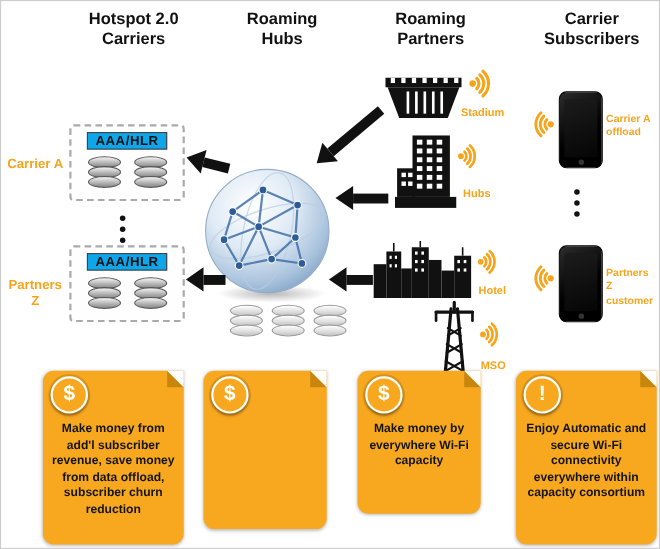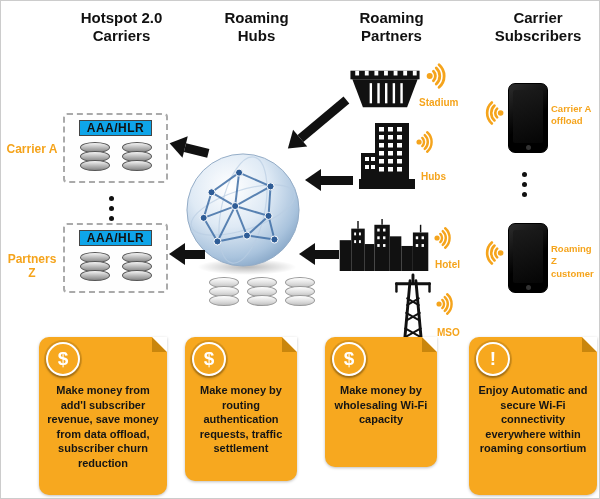--- a/index.html
+++ b/index.html
@@ -343,43 +343,42 @@
     <svg viewBox="0 0 32 32" width="28" height="28">
       <circle cx="5" cy="16" r="3.2" fill="#F5A41C"></circle>
       <g stroke="#F5A41C" stroke-width="3" fill="none" stroke-linecap="round">
         <path d="M9 11 A7 7 0 0 1 9 21"></path>
         <path d="M12 7.5 A11.5 11.5 0 0 1 12 24.5"></path>
         <path d="M15 4 A16 16 0 0 1 15 28"></path>
       </g>
     </svg>
   </div>
   <div class="phone" style="left:507px;top:222px"></div>
-  <div class="s-label" style="left:550px;top:242px">Roaming Z customer</div>
+  <div class="s-label" style="left:550px;top:242px">Partners Z customer</div>
 
   <div class="benefit" style="left:38px;top:336px;width:128px;height:158px">
     <div class="badge">
         <span>$</span>
       </div>
     <div class="btext">Make money from add'l subscriber revenue, save money from data offload, subscriber churn reduction</div>
   </div>
 
   <div class="benefit" style="left:184px;top:336px;width:112px;height:144px">
     <div class="badge">
         <span>$</span>
       </div>
-    <div class="btext">Make money by routing authentication requests, traffic settlement</div>
   </div>
 
   <div class="benefit" style="left:324px;top:336px;width:112px;height:130px">
     <div class="badge">
         <span>$</span>
       </div>
-    <div class="btext">Make money by wholesaling Wi-Fi capacity</div>
+    <div class="btext">Make money by everywhere Wi-Fi capacity</div>
   </div>
 
   <div class="benefit" style="left:468px;top:336px;width:128px;height:158px">
     <div class="badge">
         <span>!</span>
       </div>
-    <div class="btext">Enjoy Automatic and secure Wi-Fi connectivity everywhere within roaming consortium</div>
+    <div class="btext">Enjoy Automatic and secure Wi-Fi connectivity everywhere within capacity consortium</div>
   </div>
 
 </div>
 
 </body></html>

